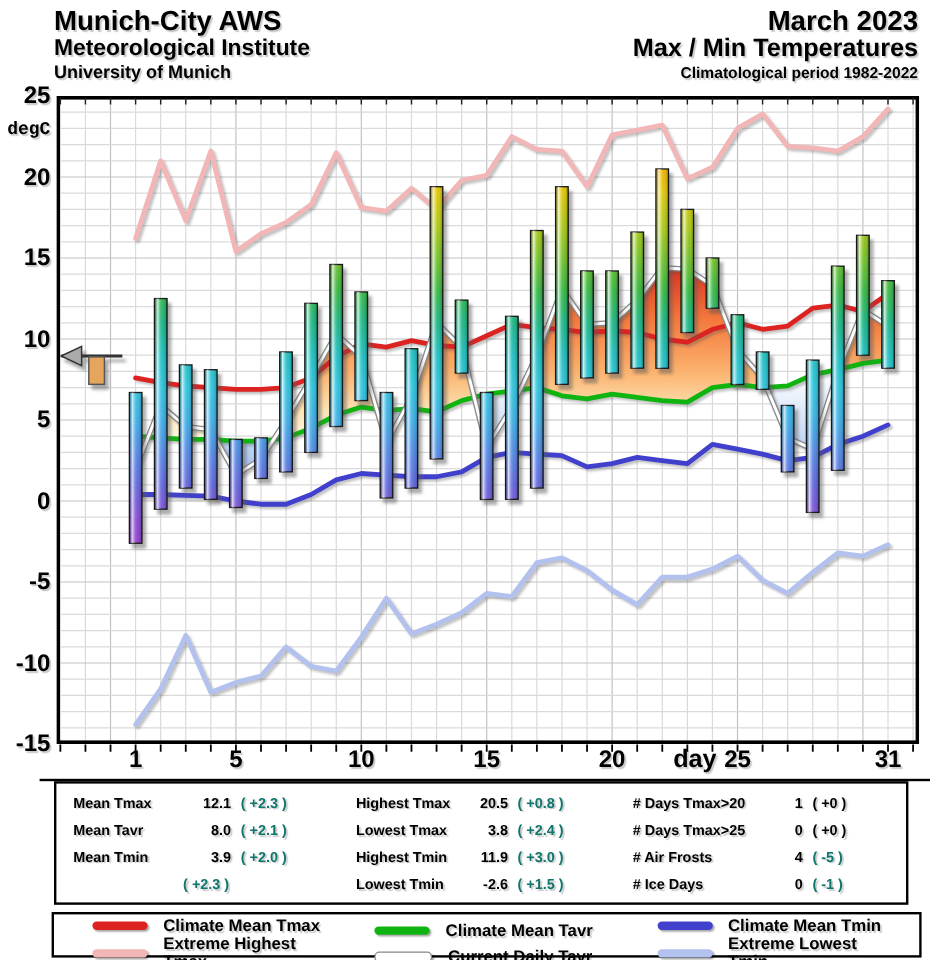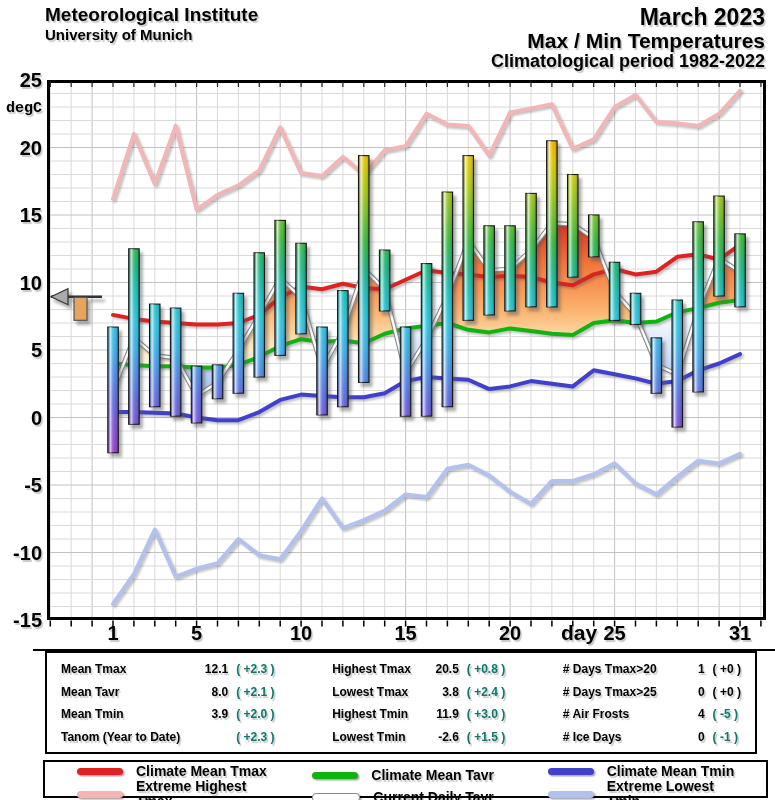--- a/index.html
+++ b/index.html
@@ -6,21 +6,21 @@
   .page{position:relative;width:775px;height:800px;background:#fff;overflow:hidden;
         font-family:"Liberation Sans","DejaVu Sans",sans-serif;color:#000;}
   .ts{text-shadow:1.5px 1.5px 1px rgba(0,0,0,0.22);}
   .hdr-left{position:absolute;left:45px;top:4px;}
   .hdr-left .h1{font-size:23px;font-weight:bold;line-height:26px;}
   .hdr-left .h2{font-size:19px;font-weight:bold;line-height:22px;}
   .hdr-left .h3{font-size:15px;font-weight:bold;line-height:18px;}
   .hdr-right{position:absolute;right:10px;top:4px;text-align:right;}
   .hdr-right .h1{font-size:23px;font-weight:bold;line-height:26px;}
   .hdr-right .h2{font-size:21px;font-weight:bold;line-height:22px;}
-  .hdr-right .h3{font-size:18px;font-weight:bold;line-height:18px;}
+  .hdr-right .h3{font-size:13px;font-weight:bold;line-height:18px;}
   #plot{position:absolute;left:47px;top:80px;width:719px;height:554px;}
   #ylabels .yl{position:absolute;right:2px;width:40px;text-align:right;
     font-size:20px;font-weight:bold;line-height:24px;}
   #ylabels{position:absolute;left:0;top:0;width:44px;height:640px;}
   #yunit{position:absolute;left:4px;top:100px;width:40px;text-align:center;
     font-size:15px;font-weight:bold;font-family:Liberation Mono, monospace;}
   #xlabels .xl{position:absolute;top:622px;transform:translateX(-50%);
     font-size:20px;font-weight:bold;}
   #xlabels .xword{position:absolute;top:621px;transform:translateX(-50%);
     font-size:21px;font-weight:bold;}
@@ -45,20 +45,21 @@
     box-shadow:1.5px 1.5px 1.5px rgba(0,0,0,0.35);}
   .lineShadow{filter:drop-shadow(2px 2.5px 1px rgba(80,80,80,0.35));}
   .barsShadow{filter:drop-shadow(3.5px 4px 1.5px rgba(90,90,90,0.5));}
 </style>
 </head>
 <body>
 
 <div class="page">
 
   <div class="hdr-left ts">
+    <div class="h1">Munich-City AWS</div>
     <div class="h2">Meteorological Institute</div>
     <div class="h3">University of Munich</div>
   </div>
 
   <div class="hdr-right ts">
     <div class="h1">March 2023</div>
     <div class="h2">Max / Min Temperatures</div>
     <div class="h3">Climatological period 1982-2022</div>
   </div>
 
@@ -377,21 +378,20 @@
           <span class="lbl">Mean Tavr</span>
           <span class="val">8.0</span>
           <span class="anm red">( +2.1 )</span>
         </div>
         <div class="stats-row">
           <span class="lbl">Mean Tmin</span>
           <span class="val">3.9</span>
           <span class="anm red">( +2.0 )</span>
         </div>
         <div class="stats-row">
-          <span class="lbl">Tanom (Year to Date)</span>
           <span class="val"></span>
           <span class="anm red">( +2.3 )</span>
         </div>
       </div>
       <div class="stats-col">
         <div class="stats-row">
           <span class="lbl">Highest Tmax</span>
           <span class="val">20.5</span>
           <span class="anm red">( +0.8 )</span>
         </div>

